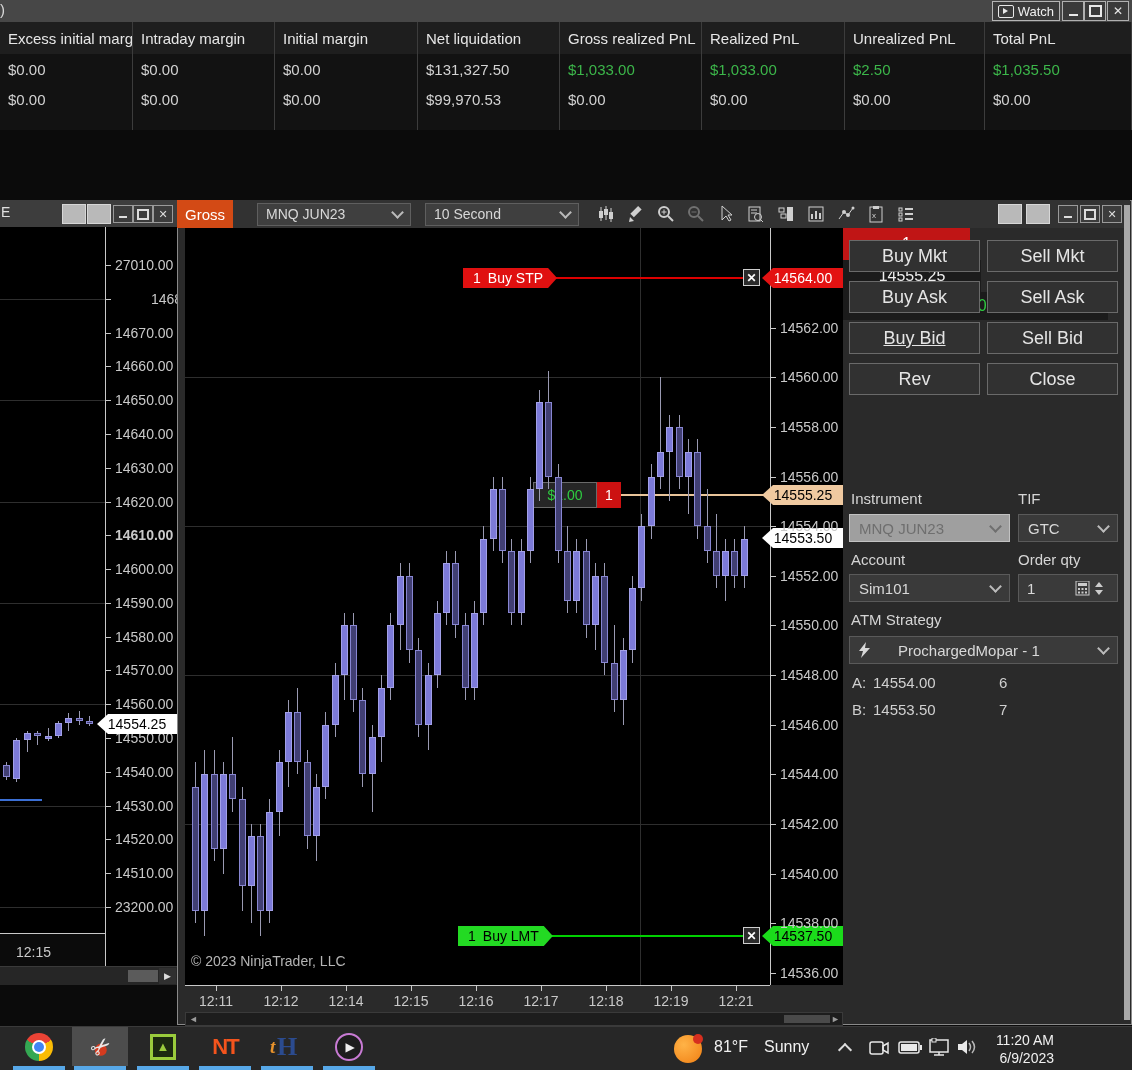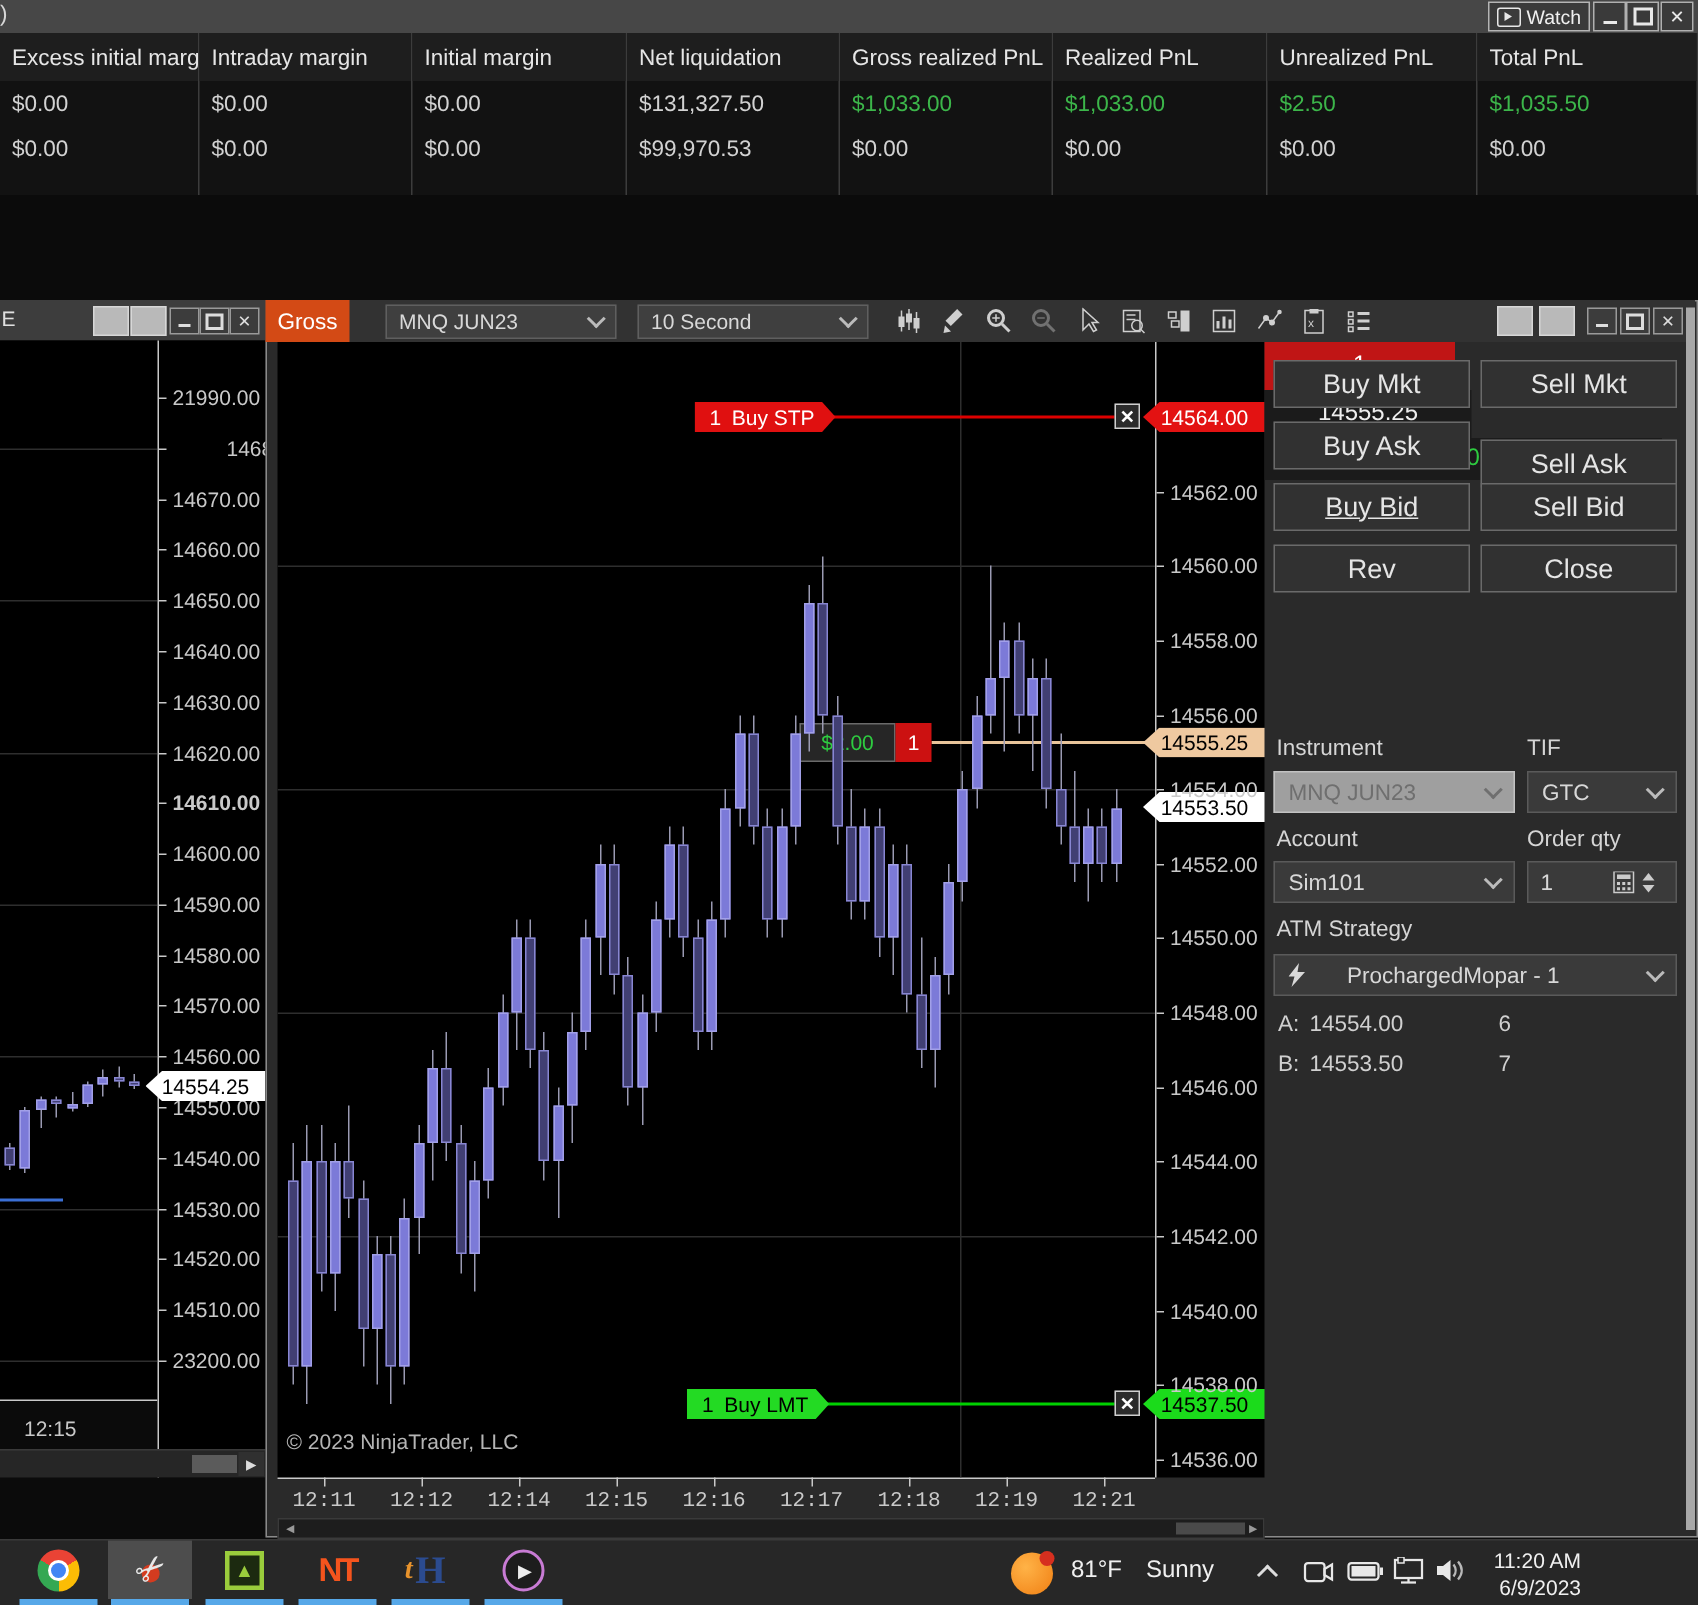--- a/index.html
+++ b/index.html
@@ -220,21 +220,21 @@
     <div class="candle-body cb-up" style="left: 55px; top: 495.854px; height: 12.6713px;"></div>
     <div class="candle-wick" style="left: 68.4px; top: 485.717px; height: 18.5845px;"></div>
     <div class="candle-body cb-up" style="left: 65.4px; top: 490.786px; height: 5.0685px;"></div>
     <div class="candle-wick" style="left: 78.8px; top: 484.028px; height: 13.516px;"></div>
     <div class="candle-body cb-dn" style="left: 75.8px; top: 490.786px; height: 3.379px;"></div>
     <div class="candle-wick" style="left: 89.2px; top: 489.096px; height: 10.137px;"></div>
     <div class="candle-body cb-dn" style="left: 86.2px; top: 494.165px; height: 3px;"></div>
   </div>
 <div class="a laxis" id="left-axis">
     <div class="tickline" style="top: 38px;"></div>
-    <span class="ticklab" style="top: 30px;">21990.00</span>
+    <span class="ticklab" style="top: 30px;">27010.00</span>
     <div class="tickline" style="top: 71.79px;"></div>
     <span class="ticklab" style="top: 63.79px; margin-left: 36px;">14680.00</span>
     <div class="tickline" style="top: 105.58px;"></div>
     <span class="ticklab" style="top: 97.58px;">14670.00</span>
     <div class="tickline" style="top: 139.37px;"></div>
     <span class="ticklab" style="top: 131.37px;">14660.00</span>
     <div class="tickline" style="top: 173.16px;"></div>
     <span class="ticklab" style="top: 165.16px;">14650.00</span>
     <div class="tickline" style="top: 206.95px;"></div>
     <span class="ticklab" style="top: 198.95px;">14640.00</span>
@@ -559,21 +559,21 @@
     <span class="ticklab" style="top: 538.4px;">14544.00</span>
     <div class="tickline" style="top: 596.04px;"></div>
     <span class="ticklab" style="top: 588.04px;">14542.00</span>
     <div class="tickline" style="top: 645.68px;"></div>
     <span class="ticklab" style="top: 637.68px;">14540.00</span>
     <div class="tickline" style="top: 695.32px;"></div>
     <span class="ticklab" style="top: 687.32px;">14538.00</span>
     <div class="tickline" style="top: 744.96px;"></div>
     <span class="ticklab" style="top: 736.96px;">14536.00</span>
   </div>
-<div class="a" id="main-timeaxis" style="left:185px;top:985px;width:658px;height:38px;font-family:Liberation Mono, monospace;">
+<div class="a" id="main-timeaxis" style="left:185px;top:985px;width:658px;height:38px;">
     <div class="timetick" style="left: 31px; top: 0px;"></div>
     <span class="timelab" style="left: 31px; top: 8px;">12:11</span>
     <div class="timetick" style="left: 96px; top: 0px;"></div>
     <span class="timelab" style="left: 96px; top: 8px;">12:12</span>
     <div class="timetick" style="left: 161px; top: 0px;"></div>
     <span class="timelab" style="left: 161px; top: 8px;">12:14</span>
     <div class="timetick" style="left: 226px; top: 0px;"></div>
     <span class="timelab" style="left: 226px; top: 8px;">12:15</span>
     <div class="timetick" style="left: 291px; top: 0px;"></div>
     <span class="timelab" style="left: 291px; top: 8px;">12:16</span>
@@ -590,21 +590,21 @@
   <span class="harrow" style="left:3px;">◄</span>
   <div class="hthumb"></div>
   <span class="harrow" style="right:2px;">►</span>
 </div>
 <div class="a cwin-rstrip"></div>
 
 <div class="a tpanel">
   <div class="tbtn" style="left:6px;top:12px;">Buy Mkt</div>
   <div class="tbtn" style="left:144px;top:12px;">Sell Mkt</div>
   <div class="tbtn" style="left:6px;top:53px;">Buy Ask</div>
-  <div class="tbtn" style="left:144px;top:53px;margin-top:12px;">Sell Ask</div>
+  <div class="tbtn" style="left:144px;top:53px;">Sell Ask</div>
   <div class="tbtn" style="left:6px;top:94px;text-decoration:underline;">Buy Bid</div>
   <div class="tbtn" style="left:144px;top:94px;">Sell Bid</div>
   <div class="tbtn" style="left:6px;top:135px;">Rev</div>
   <div class="tbtn" style="left:144px;top:135px;">Close</div>
 
   <div class="posqty">1</div>
   <div class="pospx">14555.25</div>
   <div class="pospnl">$2.00</div>
 
   <span class="plab" style="left:8px;top:262px;">Instrument</span>

